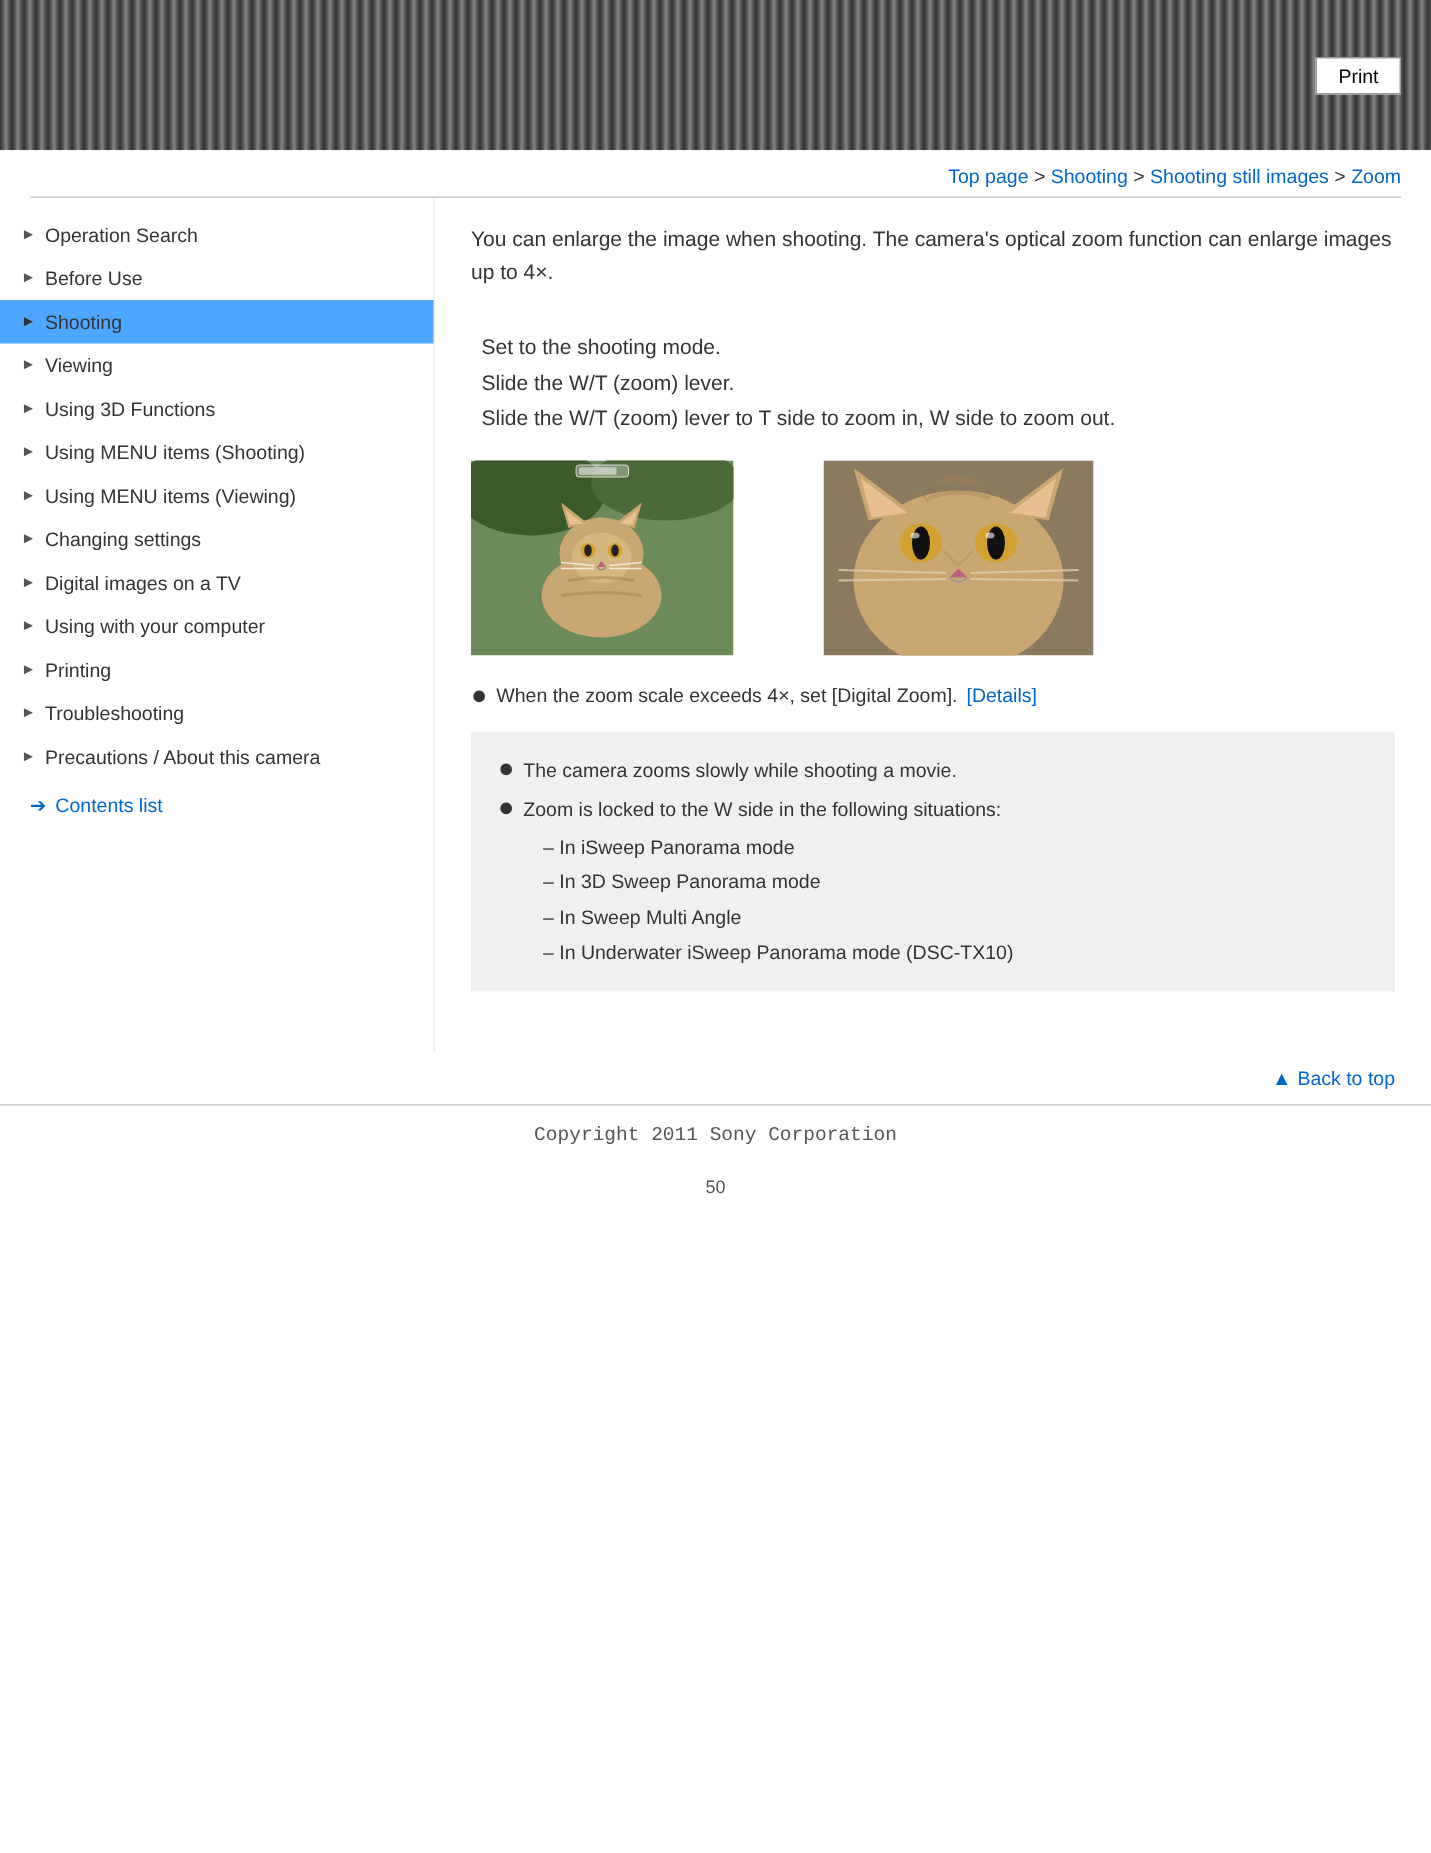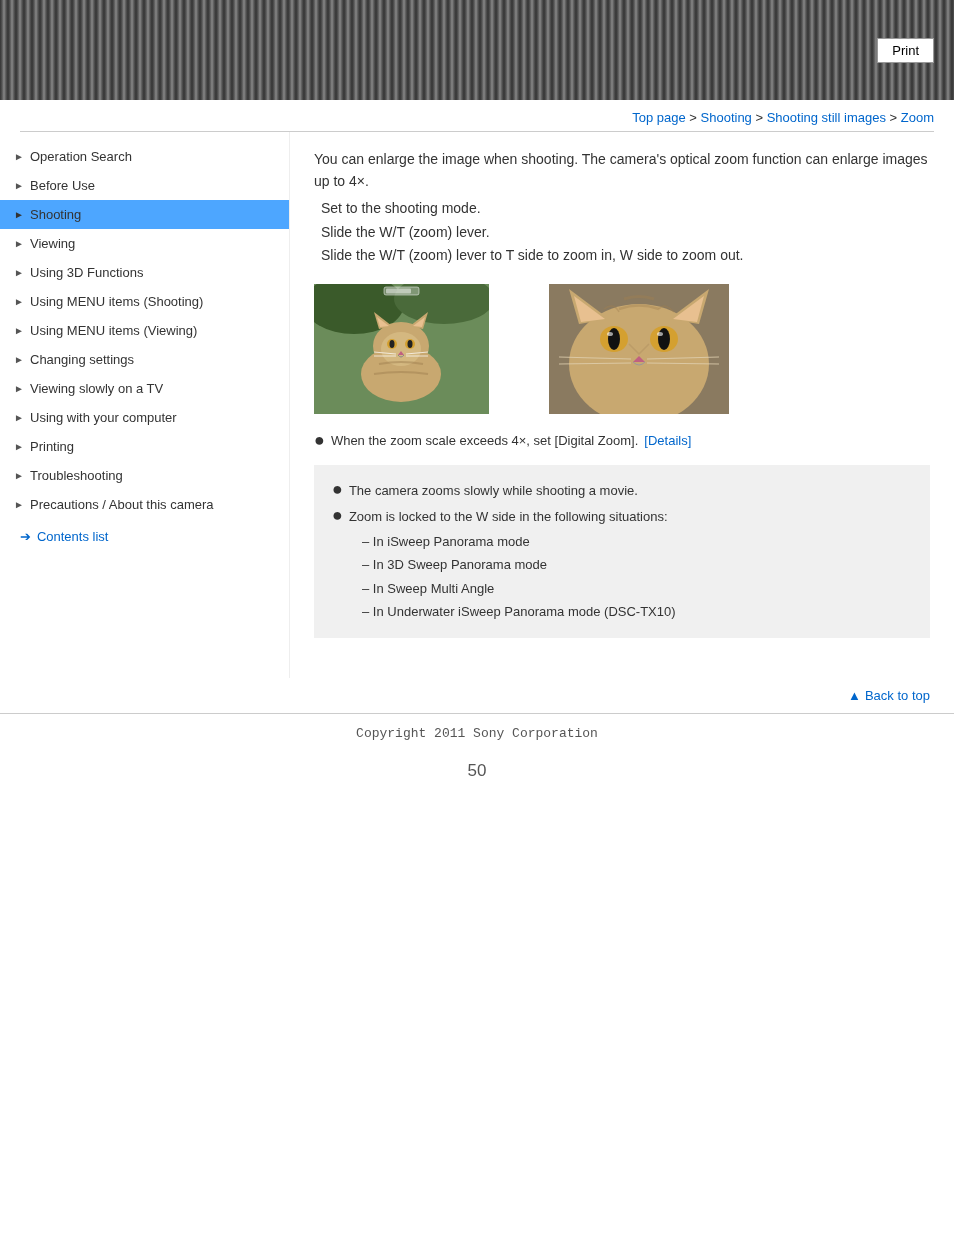--- a/index.html
+++ b/index.html
@@ -96,21 +96,21 @@
 
     
     .content {
       flex: 1;
       padding: 16px 24px 20px 24px;
     }
 
     .page-description {
       font-size: 14px;
       line-height: 1.6;
-      margin-bottom: 4px;
+      margin-bottom: 27px;
     }
 
     .step-list {
       margin-left: 7px;
       margin-bottom: 16px;
     }
     .step-list p {
       font-size: 14px;
       line-height: 1.7;
     }
@@ -190,21 +190,21 @@
     }
     .copyright {
       text-align: center;
       font-size: 13px;
       color: #555;
       padding: 12px;
       font-family: Liberation Mono, monospace;
     }
     .page-number {
       text-align: center;
-      font-size: 17px;
+      font-size: 12px;
       color: #555;
       padding: 8px;
     }
   </style>
 </head>
 <body>
 
 <div class="header-bar">
   <button class="print-button">Print</button>
 </div>
@@ -251,21 +251,21 @@
     <div class="sidebar-item">
       <span class="arrow">►</span>
       <span>Using MENU items (Viewing)</span>
     </div>
     <div class="sidebar-item">
       <span class="arrow">►</span>
       <span>Changing settings</span>
     </div>
     <div class="sidebar-item">
       <span class="arrow">►</span>
-      <span>Viewing slowly on a TV</span>
+      <span>Digital images on a TV</span>
     </div>
     <div class="sidebar-item">
       <span class="arrow">►</span>
       <span>Using with your computer</span>
     </div>
     <div class="sidebar-item">
       <span class="arrow">►</span>
       <span>Printing</span>
     </div>
     <div class="sidebar-item">

